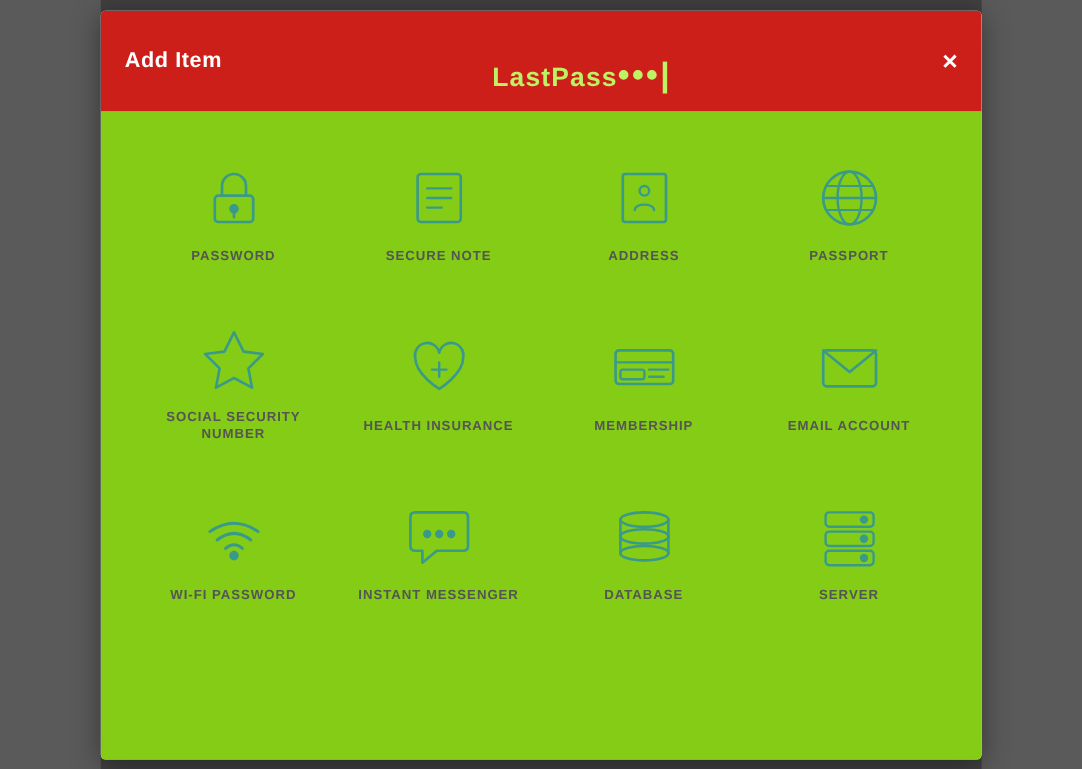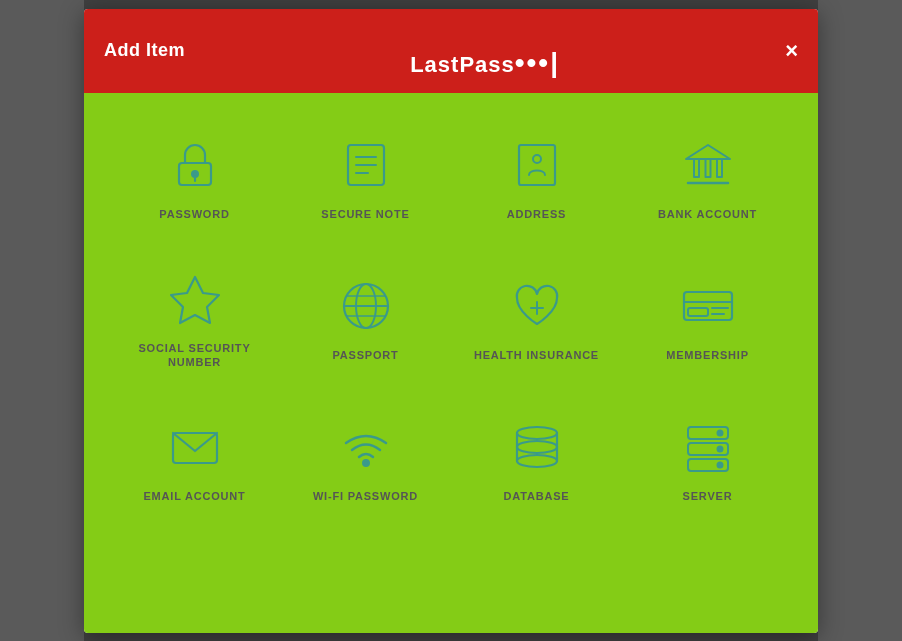--- a/index.html
+++ b/index.html
@@ -39,21 +39,21 @@
     }
     .modal-title {
       font-size: 18px;
       font-weight: bold;
       letter-spacing: 0.5px;
     }
     .modal-logo {
       font-size: 22px;
       font-weight: bold;
       letter-spacing: 1px;
-      color: #ffffff;
+      color: #bef264;
       margin-top: 24px;
     }
     .modal-logo span {
       font-size: 28px;
       letter-spacing: 2px;
     }
     .modal-close {
       cursor: pointer;
       font-size: 22px;
       font-weight: bold;
@@ -156,53 +156,40 @@
                 <rect x="10" y="8" width="36" height="40" rx="2" stroke="#3a9a8a" fill="none" stroke-width="2.2"></rect>
                 <circle cx="28" cy="22" r="4" stroke="#3a9a8a" fill="none" stroke-width="2"></circle>
                 <path d="M20 38c0-6 16-6 16 0" stroke="#3a9a8a" fill="none" stroke-width="2"></path>
               </svg>
             </div>
             <div class="item-label">ADDRESS</div>
           </div>
           <div class="grid-item">
             <div class="icon-wrap">
               <svg viewBox="0 0 56 56">
-                <line x1="8" y1="46" x2="48" y2="46" stroke="#3a9a8a" stroke-width="2.5"></line>
-                <line x1="8" y1="22" x2="48" y2="22" stroke="#3a9a8a" stroke-width="2"></line>
-                <rect x="14" y="22" width="5" height="18" stroke="#3a9a8a" fill="none" stroke-width="2"></rect>
-                <rect x="25.5" y="22" width="5" height="18" stroke="#3a9a8a" fill="none" stroke-width="2"></rect>
-                <rect x="37" y="22" width="5" height="18" stroke="#3a9a8a" fill="none" stroke-width="2"></rect>
-                <polygon points="28,8 6,22 50,22" stroke="#3a9a8a" fill="none" stroke-width="2"></polygon>
-              </svg>
-            </div>
-            <div class="item-label">BANK ACCOUNT</div>
-          </div>
-          <div class="grid-item">
-            <div class="icon-wrap">
-              <svg viewBox="0 0 56 56">
-                <polygon points="28,6 36,22 52,24 40,36 43,52 28,44 13,52 16,36 4,24 20,22" stroke="#3a9a8a" fill="none" stroke-width="2.2"></polygon>
-              </svg>
-            </div>
-            <div class="item-label">SOCIAL SECURITY NUMBER</div>
-          </div>
-          <div class="grid-item">
-            <div class="icon-wrap">
-              <svg viewBox="0 0 56 56">
                 <circle cx="28" cy="28" r="22" stroke="#3a9a8a" fill="none" stroke-width="2.2"></circle>
                 <ellipse cx="28" cy="28" rx="10" ry="22" stroke="#3a9a8a" fill="none" stroke-width="2"></ellipse>
                 <line x1="6" y1="28" x2="50" y2="28" stroke="#3a9a8a" stroke-width="2"></line>
                 <line x1="9" y1="18" x2="47" y2="18" stroke="#3a9a8a" stroke-width="1.5"></line>
                 <line x1="9" y1="38" x2="47" y2="38" stroke="#3a9a8a" stroke-width="1.5"></line>
               </svg>
             </div>
             <div class="item-label">PASSPORT</div>
           </div>
           <div class="grid-item">
             <div class="icon-wrap">
               <svg viewBox="0 0 56 56">
+                <polygon points="28,6 36,22 52,24 40,36 43,52 28,44 13,52 16,36 4,24 20,22" stroke="#3a9a8a" fill="none" stroke-width="2.2"></polygon>
+              </svg>
+            </div>
+            <div class="item-label">SOCIAL SECURITY NUMBER</div>
+          </div>
+          <div class="grid-item">
+            <div class="icon-wrap">
+              <svg viewBox="0 0 56 56">
                 <path d="M28 46 C28 46 8 34 8 20 A10 10 0 0 1 28 16 A10 10 0 0 1 48 20 C48 34 28 46 28 46Z" stroke="#3a9a8a" fill="none" stroke-width="2.2"></path>
                 <line x1="28" y1="24" x2="28" y2="36" stroke="#3a9a8a" stroke-width="2"></line>
                 <line x1="22" y1="30" x2="34" y2="30" stroke="#3a9a8a" stroke-width="2"></line>
               </svg>
             </div>
             <div class="item-label">HEALTH INSURANCE</div>
           </div>
           <div class="grid-item">
             <div class="icon-wrap">
               <svg viewBox="0 0 56 56">
@@ -227,20 +214,31 @@
           <div class="grid-item">
             <div class="icon-wrap">
               <svg viewBox="0 0 56 56">
                 <path d="M8 24 Q28 10 48 24" stroke="#3a9a8a" fill="none" stroke-width="2.5" stroke-linecap="round"></path>
                 <path d="M14 31 Q28 20 42 31" stroke="#3a9a8a" fill="none" stroke-width="2.5" stroke-linecap="round"></path>
                 <path d="M21 38 Q28 32 35 38" stroke="#3a9a8a" fill="none" stroke-width="2.5" stroke-linecap="round"></path>
                 <circle cx="28" cy="44" r="3" fill="#3a9a8a"></circle>
               </svg>
             </div>
             <div class="item-label">WI-FI PASSWORD</div>
+          </div>
+          <div class="grid-item">
+            <div class="icon-wrap">
+              <svg viewBox="0 0 56 56">
+                <path d="M8 8 Q4 8 4 12 L4 36 Q4 40 8 40 L14 40 L14 50 L26 40 L48 40 Q52 40 52 36 L52 12 Q52 8 48 8 Z" stroke="#3a9a8a" fill="none" stroke-width="2.2"></path>
+                <circle cx="18" cy="26" r="2.5" fill="#3a9a8a"></circle>
+                <circle cx="28" cy="26" r="2.5" fill="#3a9a8a"></circle>
+                <circle cx="38" cy="26" r="2.5" fill="#3a9a8a"></circle>
+              </svg>
+            </div>
+            <div class="item-label">INSTANT MESSENGER</div>
           </div>
           <div class="grid-item">
             <div class="icon-wrap">
               <svg viewBox="0 0 56 56">
                 <ellipse cx="28" cy="14" rx="20" ry="6" stroke="#3a9a8a" fill="none" stroke-width="2.2"></ellipse>
                 <path d="M8 14 L8 28" stroke="#3a9a8a" stroke-width="2.2"></path>
                 <path d="M48 14 L48 28" stroke="#3a9a8a" stroke-width="2.2"></path>
                 <ellipse cx="28" cy="28" rx="20" ry="6" stroke="#3a9a8a" fill="none" stroke-width="2.2"></ellipse>
                 <path d="M8 28 L8 42" stroke="#3a9a8a" stroke-width="2.2"></path>
                 <path d="M48 28 L48 42" stroke="#3a9a8a" stroke-width="2.2"></path>

